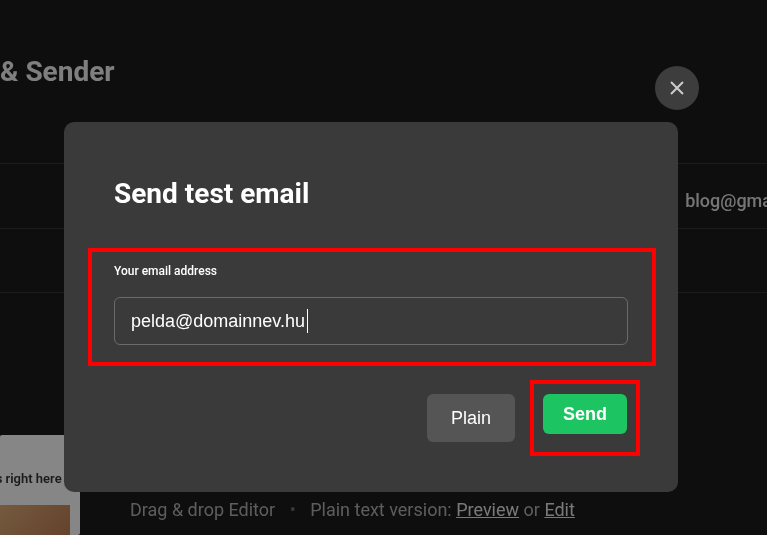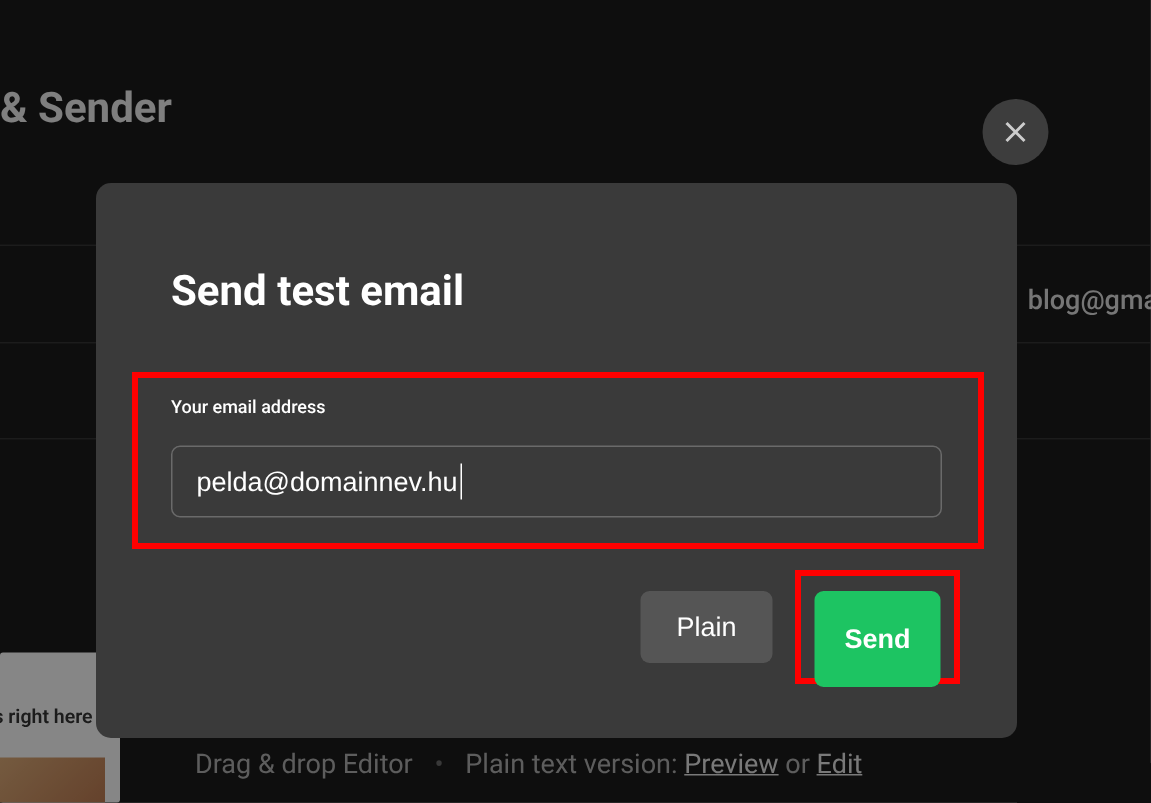--- a/index.html
+++ b/index.html
@@ -185,21 +185,21 @@
       font-size: 18px;
       color: #fff;
       cursor: pointer;
       font-weight: 500;
     }
     .send-btn {
       position: absolute;
       left: 479px;
       top: 272px;
       width: 84px;
-      height: 64px;
+      height: 40px;
       background: #1dc462;
       border: none;
       border-radius: 6px;
       font-size: 18px;
       color: #fff;
       cursor: pointer;
       font-weight: 600;
     }
   </style>
 </head>

